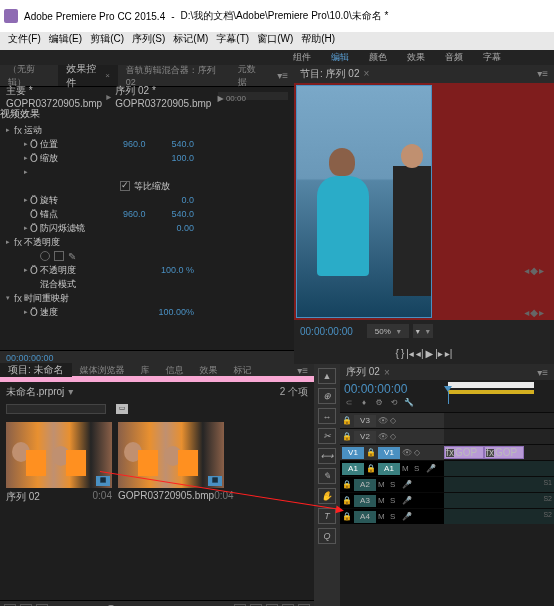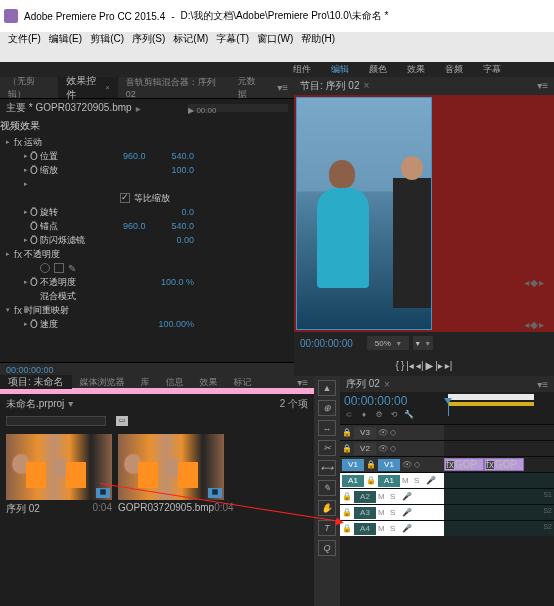--- a/index.html
+++ b/index.html
@@ -1,20 +1,20 @@
 <!DOCTYPE html>
 <html><head>
 <meta charset="utf-8">
 <style>
 *{margin:0;padding:0;box-sizing:border-box;font-family:"Microsoft YaHei",Arial,sans-serif;font-size:10px;color:#bbb;user-select:none}
 body{background:#1b1b1b;width:554px;height:606px;overflow:hidden}
 .title-bar{background:#fff;height:32px;display:flex;align-items:center;padding:0 4px;gap:6px}
 .title-bar .logo{width:14px;height:14px;background:#8e6bb3;border-radius:2px}
 .title-bar span{color:#000}
-.menu-bar{background:#e8e8e8;height:30px;display:flex;padding:0 4px}
+.menu-bar{background:#e8e8e8;height:18px;display:flex;padding:0 4px}
 .menu-bar span{color:#000;padding:0 4px}
 .top-row{background:#232323;height:15px;display:flex;padding-left:293px;gap:20px;align-items:center}
 .top-row span{color:#aaa;font-size:9px}
 .top-row span.active{color:#5a9fd4}
 .upper{display:flex;height:299px}
 .left-panel{width:294px;display:flex;flex-direction:column;background:#1e1e1e}
 .tabs{height:22px;background:#2a2a2a;display:flex;align-items:center;border-bottom:1px solid #000}
 .tabs .tab{padding:0 8px;height:100%;display:flex;align-items:center;font-size:9px;color:#888}
 .tabs .tab.active{background:#1e1e1e;color:#ccc}
 .tabs .x{color:#777;font-size:8px;margin-left:2px}
@@ -96,21 +96,21 @@
 .tl-head .r .ph{position:absolute;top:12px;left:4px;width:1px;height:12px;background:#4a90c2}
 .tl-head .r .ph::before{content:"";position:absolute;top:-6px;left:-4px;border-left:4px solid transparent;border-right:4px solid transparent;border-top:6px solid #4a90c2}
 .tracks{flex:1}
 .trk{display:flex;height:16px;border-top:1px solid #0a0a0a}
 .trk .hd{width:104px;display:flex;align-items:center;padding:0 2px;gap:2px;background:#303030}
 .trk .hd .lk{width:10px;font-size:8px;font-style:normal;color:#888}
 .trk .hd .lbl{width:22px;height:12px;background:#383838;font-size:8px;text-align:center;line-height:12px;color:#bbb}
 .trk .hd .lbl.act{background:#4a90c2;color:#fff}
 .trk .hd .eye{width:10px;font-size:8px;color:#888;font-style:normal}
 .trk .ct{flex:1;background:#232323;position:relative}
-.trk.audio .hd{background:#ffffff}
+.trk.audio .hd{background:#000000}
 .trk.audio .hd .lbl{background:#2a5858}
 .trk.audio .hd .lbl.act{background:#3a8080}
 .trk.audio .ct{background:#1a2a2a}
 .clip-v{position:absolute;top:1px;left:0;height:13px;background:#b89ad6;border:1px solid #9070b8;font-size:7px;color:#222;padding:0 1px;display:flex;align-items:center;gap:1px}
 .clip-v .fx{width:8px;height:8px;background:#444;color:#bbb;text-align:center;line-height:8px}
 </style>
 </head>
 <body>
 
 <div class="title-bar">
@@ -148,20 +148,21 @@
           <span>效果控件</span>
           <span class="x">×</span>
         </div>
       <div class="tab">音轨剪辑混合器：序列 02</div>
       <div class="tab">元数据</div>
       <div class="menu">▾≡</div>
     </div>
     <div class="crumb">
       <span>主要 * GOPR03720905.bmp</span>
       <span class="arrow">▸</span>
+      <span>序列 02 * GOPR03720905.bmp</span>
       <div class="th"><span style="font-size:8px;color:#888">▶ 00:00</span></div>
     </div>
     <div style="position:absolute;left:294px;top:74px;width:0;height:0"></div>
     <div style="position:relative">
       <div style="position:absolute;left:298px;top:6px;width:80px;height:14px" class="clip-v">
           <span>GOPR03720905.bmp</span>
         </div>
     </div>
     <div class="section">
       <div class="section-title">视频效果</div>

